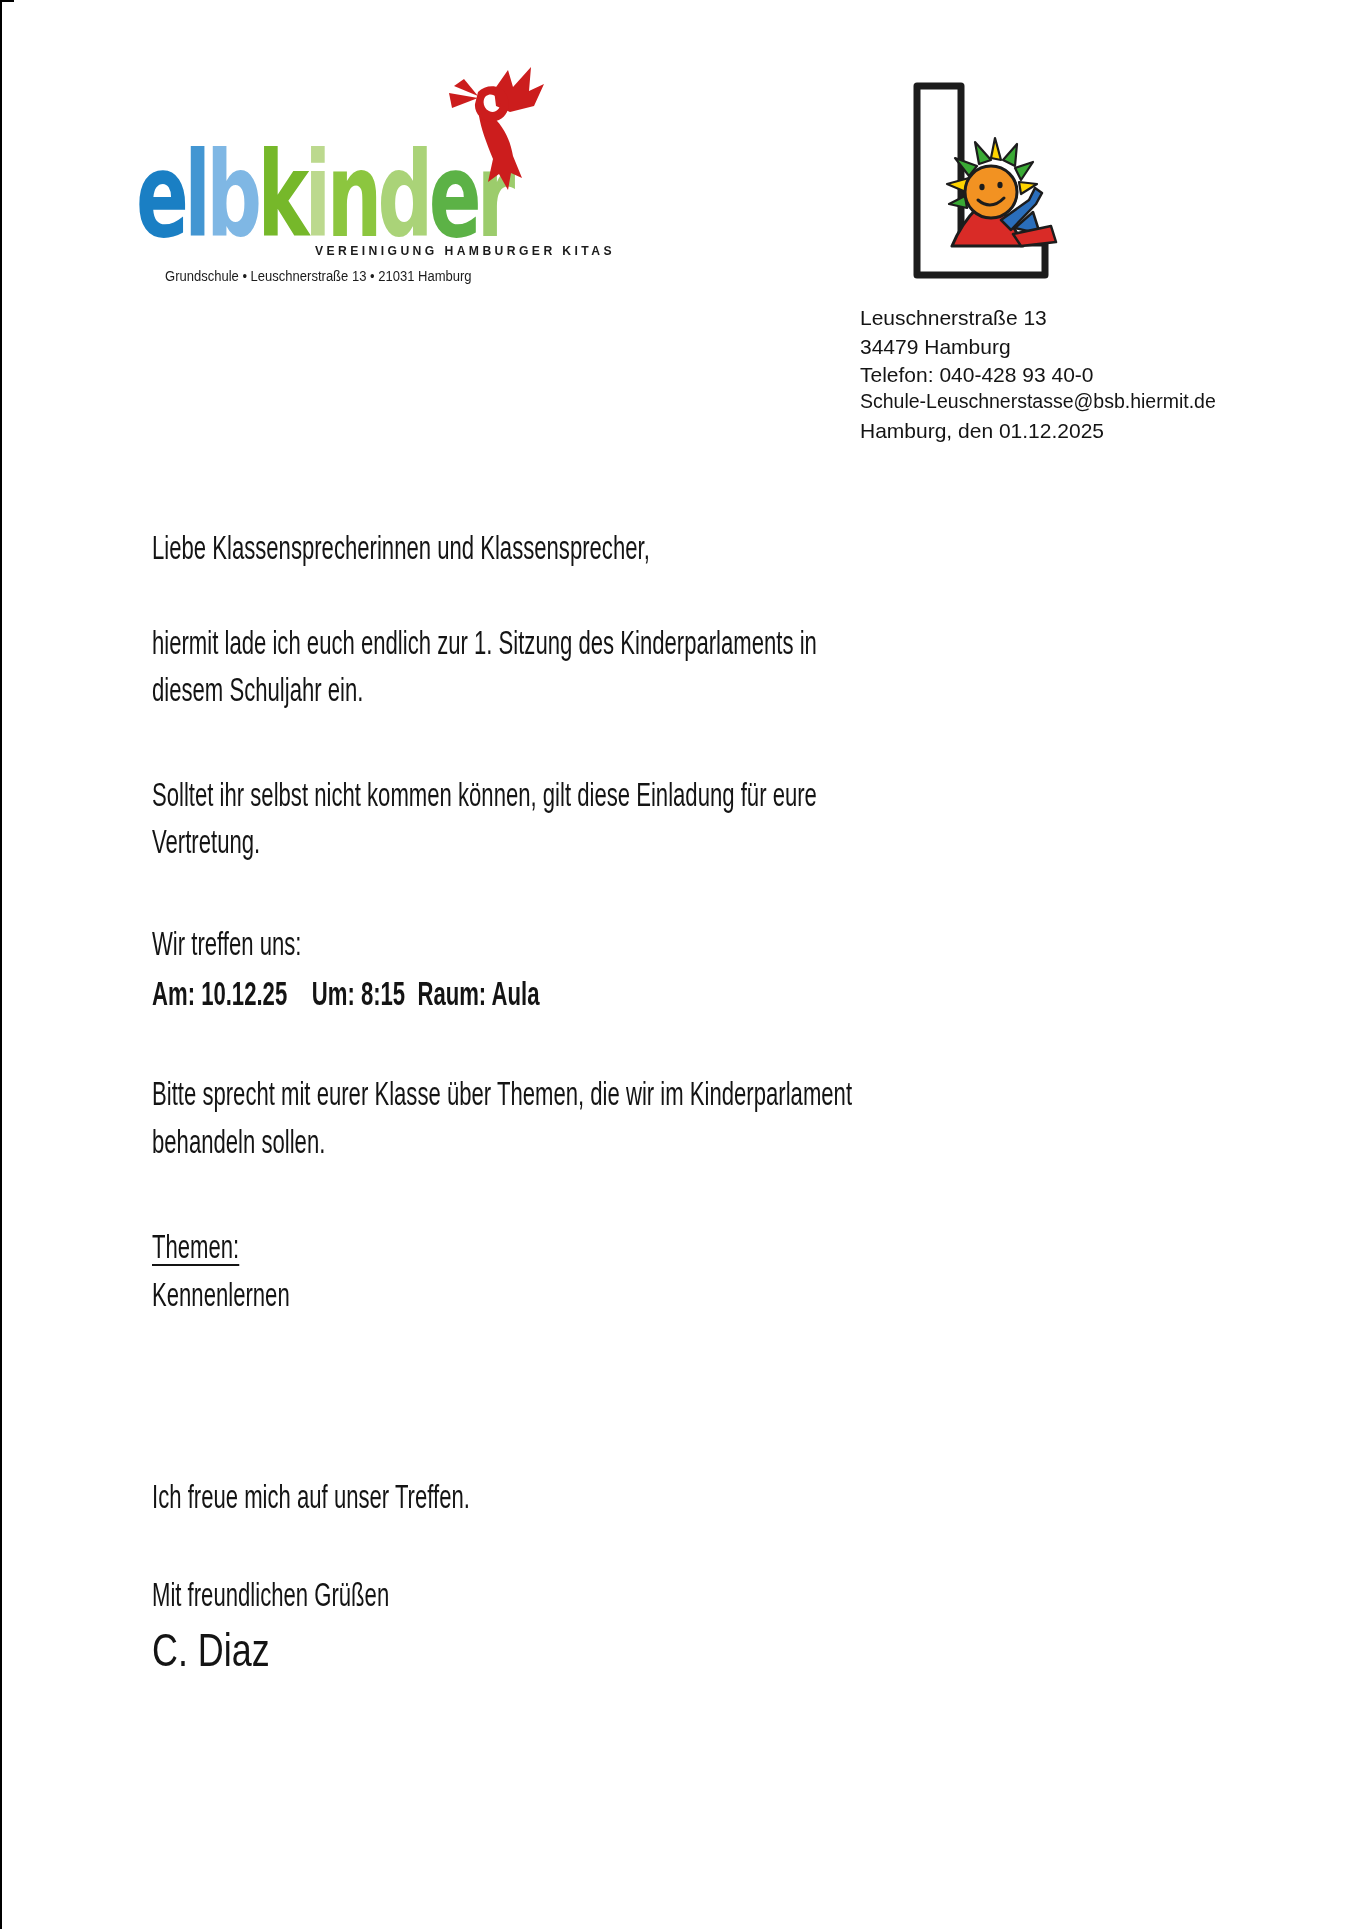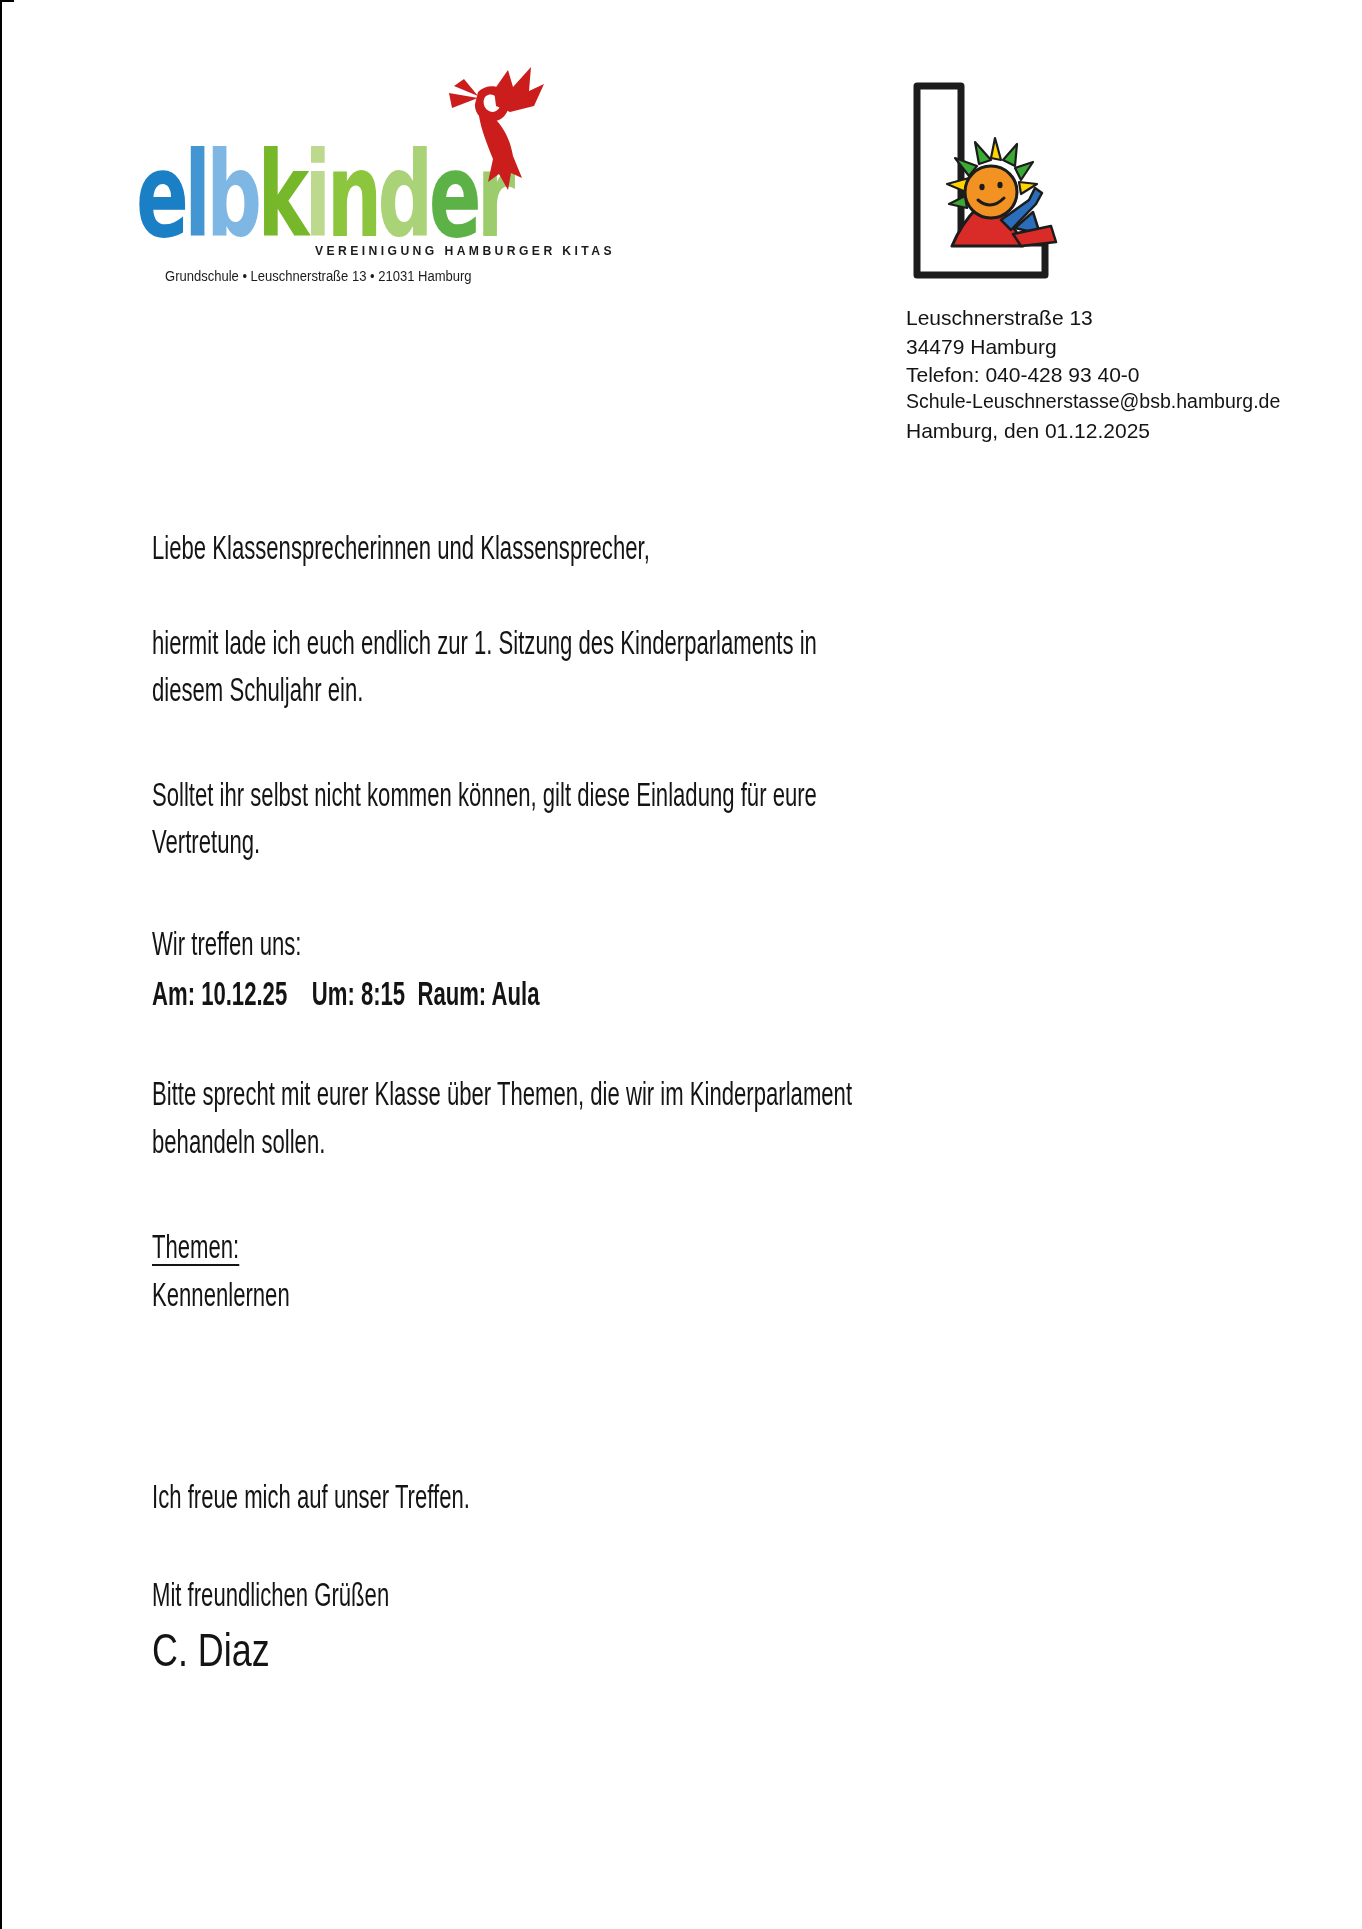--- a/index.html
+++ b/index.html
@@ -33,21 +33,21 @@
     transform:scaleX(0.9);transform-origin:left top;white-space:pre;
   }
   .sender-line{
     position:absolute;left:165px;top:267px;
     font-size:15.5px;color:#1c1c1c;
     transform:scaleX(0.84);transform-origin:left top;white-space:pre;
   }
   .school-logo{position:absolute;left:903px;top:80px;width:158px;height:208px;}
 
   
-  .addr{position:absolute;left:906px;font-size:21px;line-height:1;color:#141414;white-space:pre;}
+  .addr{position:absolute;left:860px;font-size:21px;line-height:1;color:#141414;white-space:pre;}
   .addr.small{font-size:19.5px;}
 
   
   .line{
     position:absolute;left:152px;
     font-size:33px;line-height:1;color:#141414;
     transform:scaleX(0.67);transform-origin:left top;
     white-space:pre;
   }
   .line.bold{font-weight:bold;}
@@ -103,21 +103,21 @@
 
     <circle cx="88" cy="112" r="26" fill="#f29222" stroke="#1c1c1c" stroke-width="3"></circle>
     <ellipse cx="79" cy="107" rx="2.6" ry="3.2" fill="#1c1c1c"></ellipse>
     <ellipse cx="97" cy="105" rx="2.6" ry="3.2" fill="#1c1c1c"></ellipse>
     <path d="M75,120 Q88,131 101,118" fill="none" stroke="#1c1c1c" stroke-width="3" stroke-linecap="round"></path>
   </svg>
 
   <div class="addr" style="top:307px">Leuschnerstraße 13</div>
   <div class="addr" style="top:336px">34479 Hamburg</div>
   <div class="addr" style="top:364px">Telefon: 040-428 93 40-0</div>
-  <div class="addr small" style="top:392px">Schule-Leuschnerstasse@bsb.hamburg.de</div>
+  <div class="addr small" style="top:392px">Schule-Leuschnerstasse@bsb.hiermit.de</div>
   <div class="addr" style="top:420px">Hamburg, den 01.12.2025</div>
 
   <div class="line" style="top:531px">Liebe Klassensprecherinnen und Klassensprecher,</div>
 
   <div class="line" style="top:626px">hiermit lade ich euch endlich zur 1. Sitzung des Kinderparlaments in</div>
   <div class="line" style="top:673px">diesem Schuljahr ein.</div>
 
   <div class="line" style="top:778px">Solltet ihr selbst nicht kommen können, gilt diese Einladung für eure</div>
   <div class="line" style="top:825px">Vertretung.</div>
 

